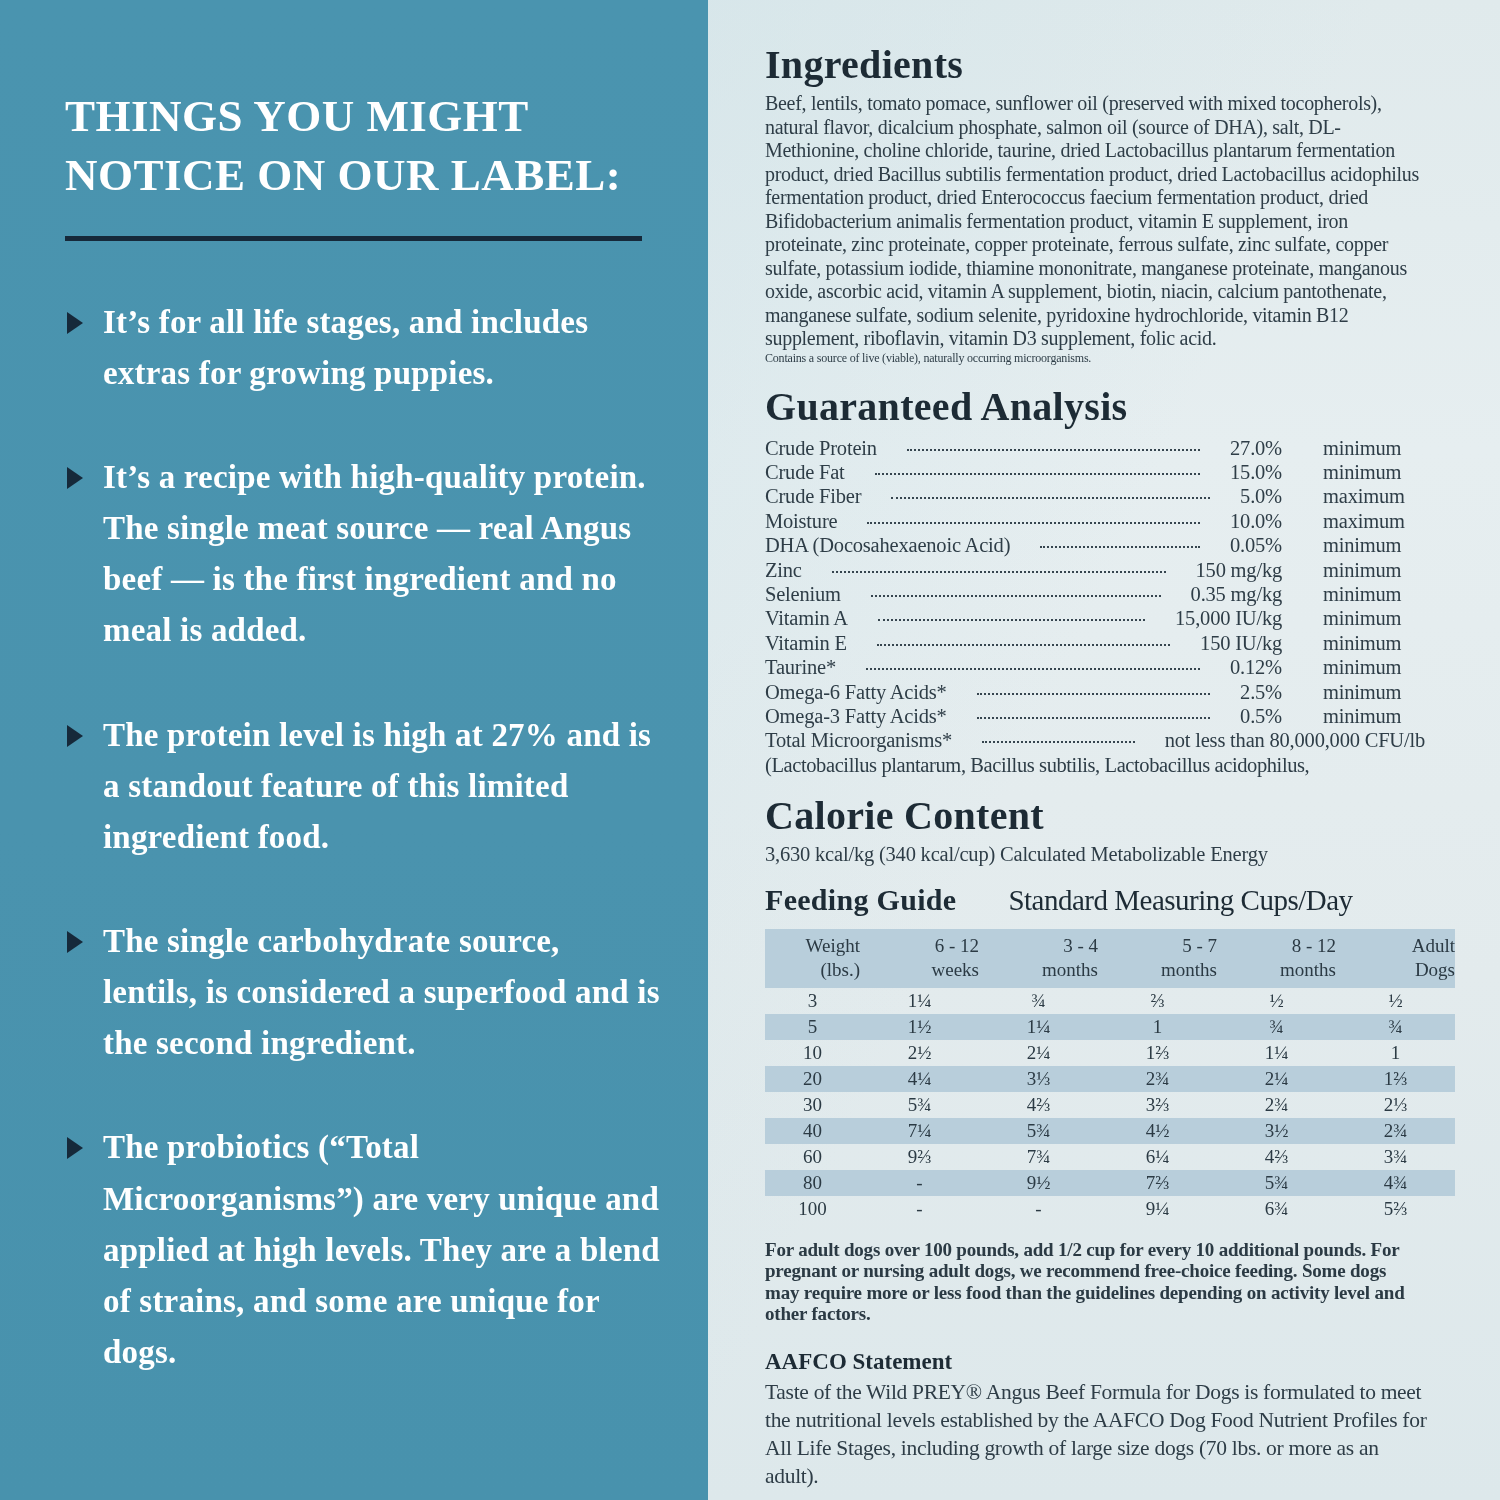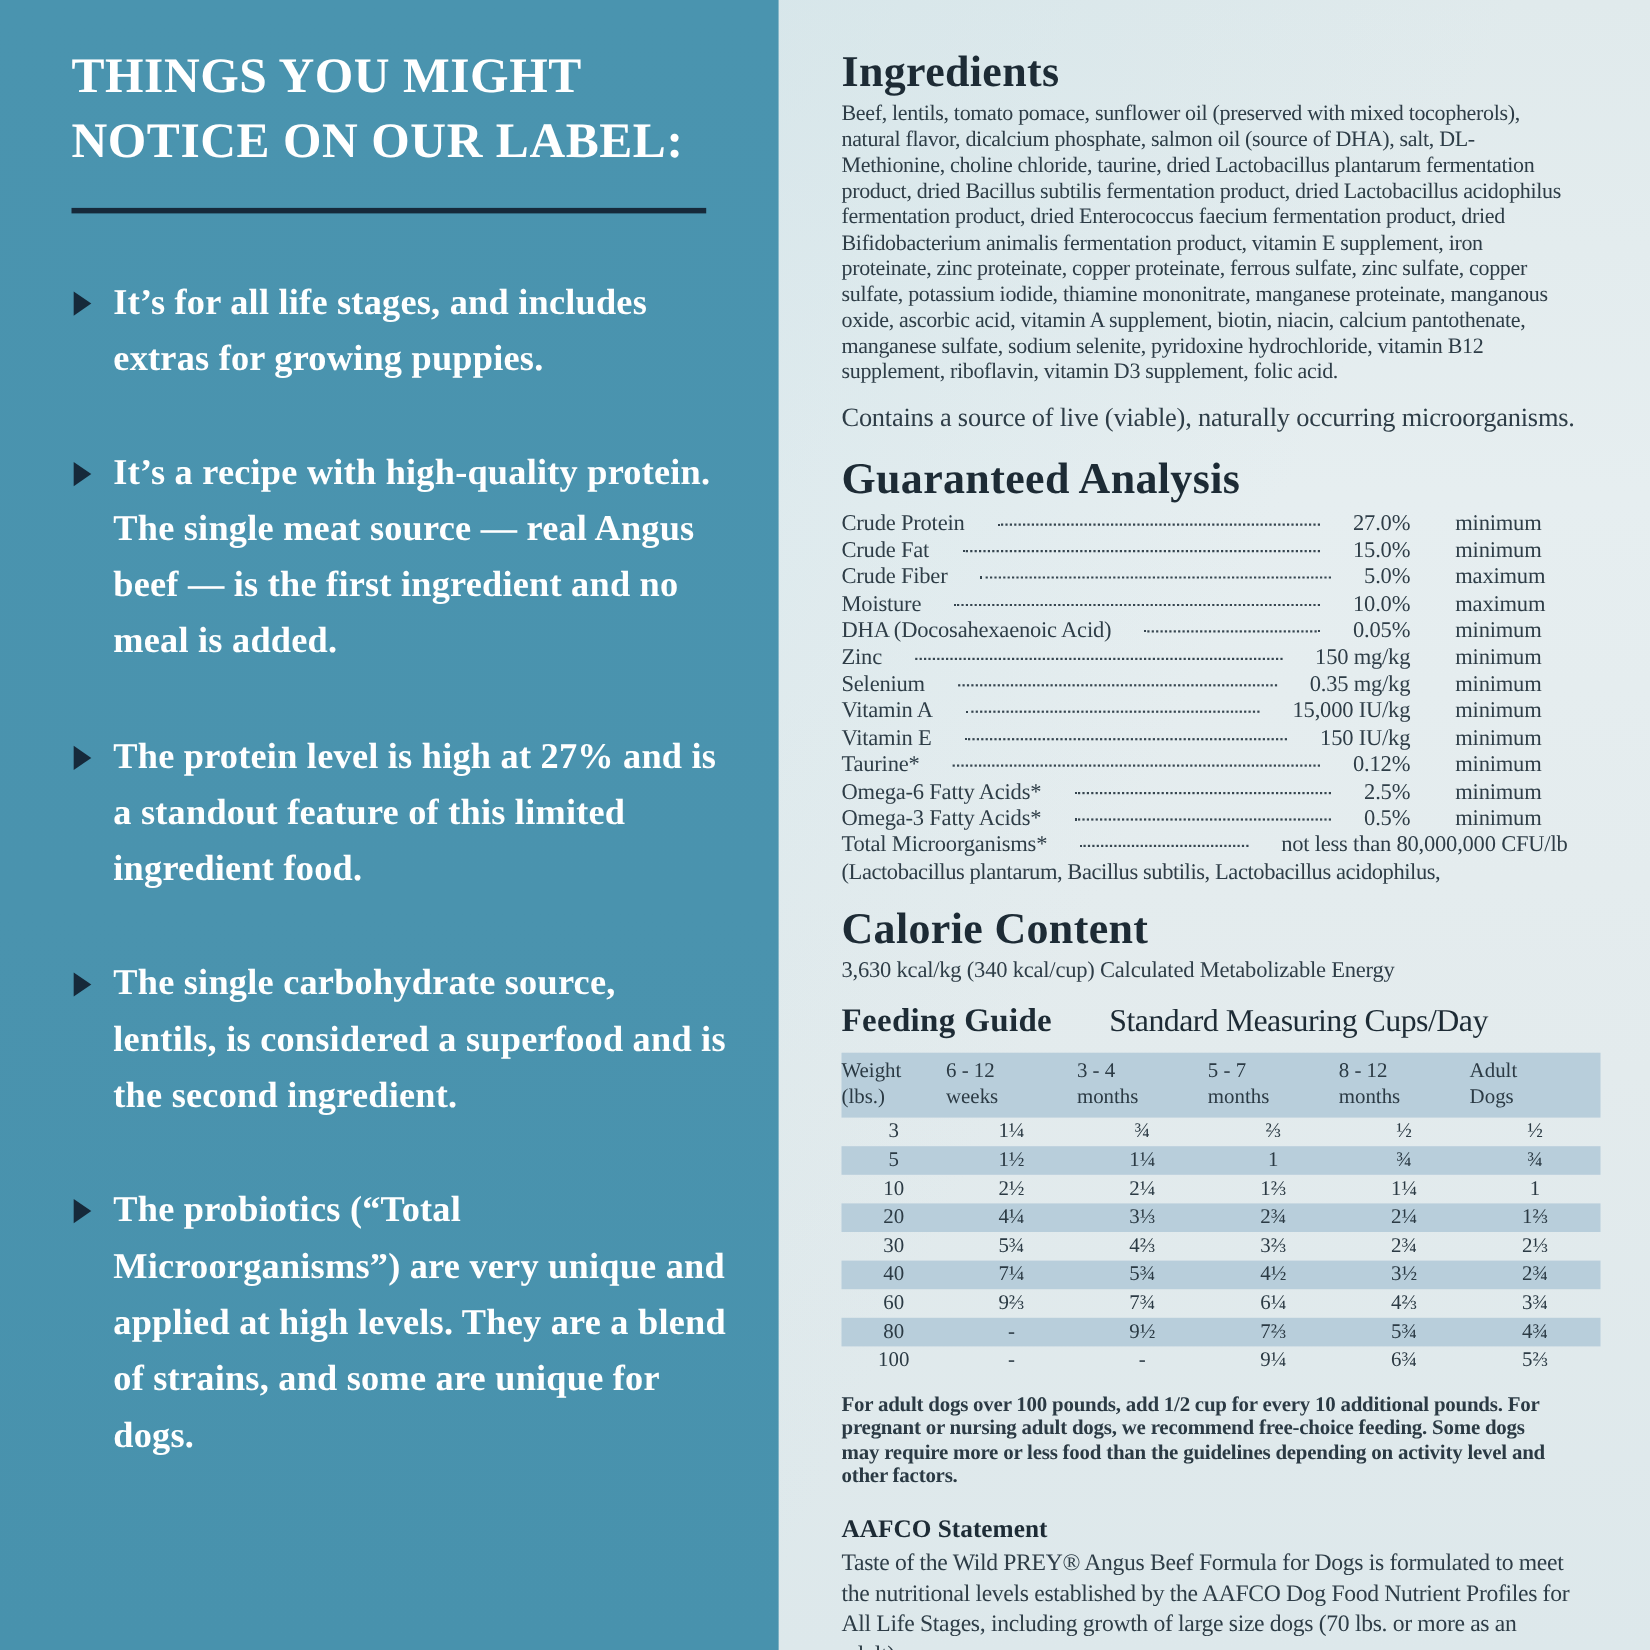--- a/index.html
+++ b/index.html
@@ -6,21 +6,21 @@
   body{
     width:1500px;height:1500px;overflow:hidden;position:relative;
     font-family:"Liberation Serif", serif;
     background:#e4ecee;
   }
   
   .left-panel{
     position:absolute;left:0;top:0;width:708px;height:1500px;
     background:linear-gradient(180deg,#4a94af 0%,#4a93ae 55%,#4892ad 100%);
     box-sizing:border-box;
-    padding:40px 48px 0 65px;
+    padding:87px 48px 0 65px;
   }
   .lp-title{
     color:#ffffff;font-weight:bold;font-size:45px;line-height:1.32;
     letter-spacing:0.5px;
   }
   .lp-title span{display:block;}
   .lp-divider{
     margin-top:30px;width:577px;height:5px;background:#16293a;
   }
   .bullet-list{margin-top:56px;display:flex;flex-direction:column;gap:53px;}
@@ -47,41 +47,41 @@
     color:#2e3d47;
   }
   .section-heading{
     font-size:40px;font-weight:bold;color:#1d2b35;letter-spacing:0.3px;
     line-height:1.05;margin:0;
   }
   .body-text{
     font-size:20px;line-height:23.5px;letter-spacing:-0.3px;
     width:660px;margin-top:6px;
   }
-  .contains-note{margin-top:16px;font-size:24px;letter-spacing:-0.2px;}
+  .contains-note{margin-top:0;font-size:12px;letter-spacing:-0.2px;}
   .ga-heading{margin-top:20px;}
   .ga-rows{margin-top:8px;width:660px;}
   .ga-row{display:flex;align-items:baseline;font-size:20.5px;line-height:24.4px;letter-spacing:-0.2px;gap:25px;}
   .ga-label{white-space:nowrap;}
   .ga-leader{
     flex:1 1 auto;min-width:12px;margin:0 5px;
     border-bottom:2.4px dotted #36454f;transform:translateY(-4px);
   }
   .ga-value{white-space:nowrap;}
   .ga-qual{flex:none;width:102px;margin-left:16px;white-space:nowrap;}
   .ga-notes{width:668px;font-size:20.5px;line-height:24.6px;letter-spacing:-0.4px;}
   .cc-heading{margin-top:18px;}
   .cc-body{font-size:20.5px;line-height:24px;margin-top:5px;letter-spacing:-0.2px;}
   .fg-heading-row{margin-top:18px;display:flex;align-items:baseline;}
   .fg-heading{font-size:30px;}
   .fg-subtitle{font-size:29px;color:#1d2b35;margin-left:52px;letter-spacing:-0.5px;}
   .fg-table{margin-top:12px;width:690px;font-size:19px;color:#2b3a44;}
   .fg-header{
     display:grid;grid-template-columns:95px repeat(5,1fr);
-    background:#b8cedb;padding:5px 0 6px;text-align:left;line-height:1.25;
+    background:#b8cedb;padding:5px 0 6px;text-align:right;line-height:1.25;
   }
   .fg-header-cell span{display:block;}
   .fg-row{
     display:grid;grid-template-columns:95px repeat(5,1fr);
     height:26px;align-items:center;text-align:center;
   }
   .fg-row.striped{background:#b8cedb;}
   .fg-note{
     margin-top:17px;width:650px;font-size:19px;font-weight:bold;
     line-height:21.5px;letter-spacing:-0.2px;color:#2b3a44;

